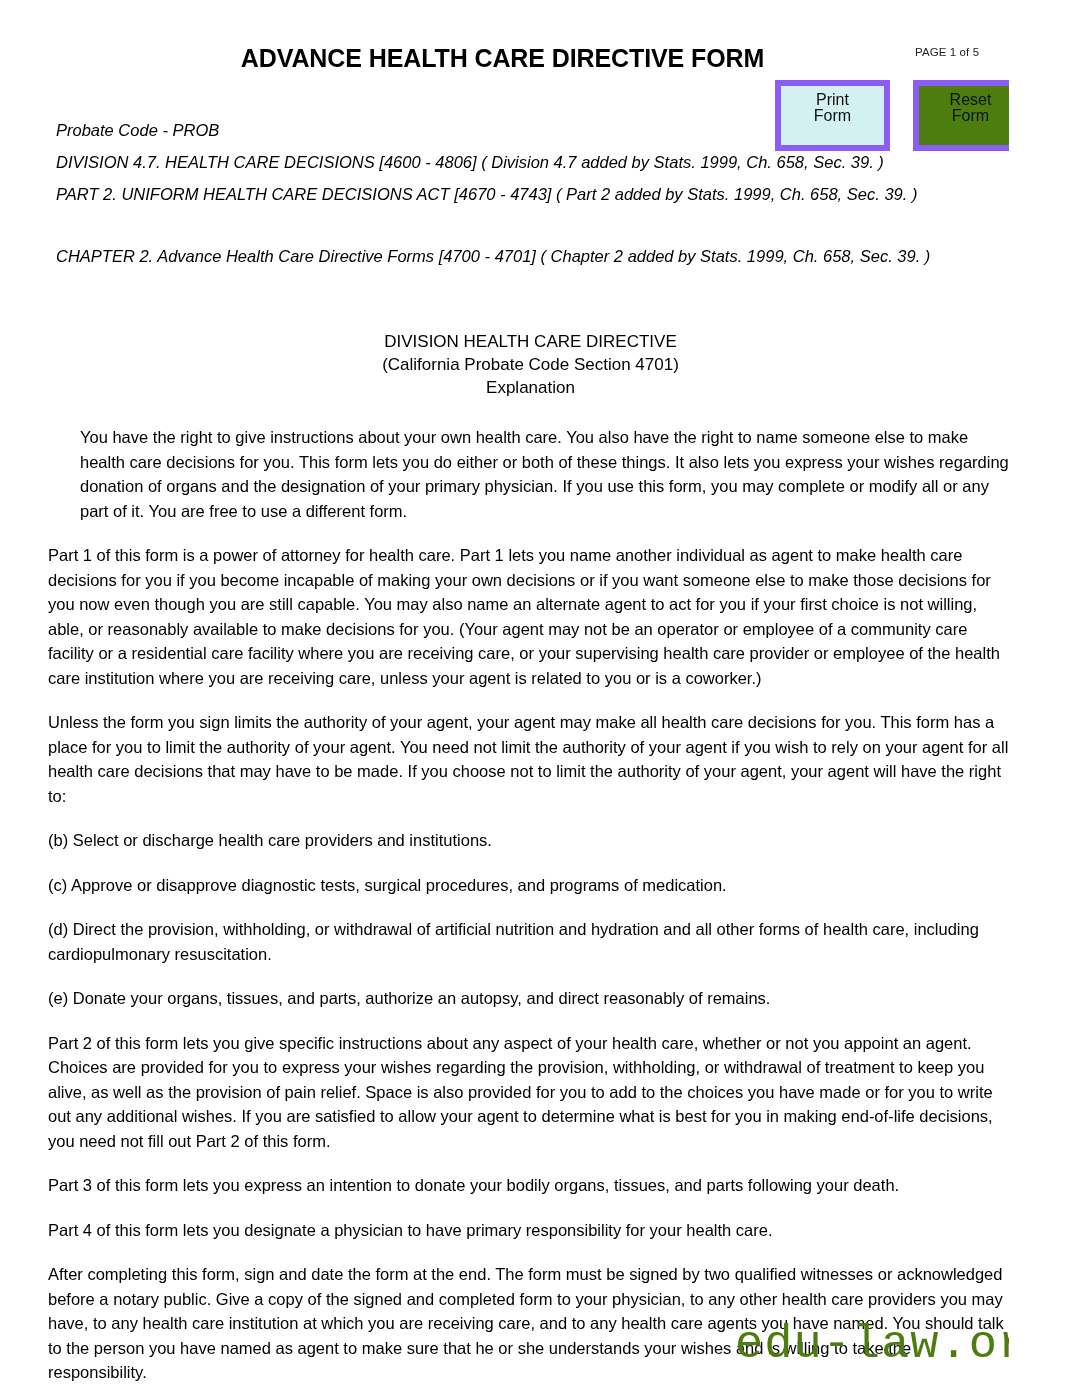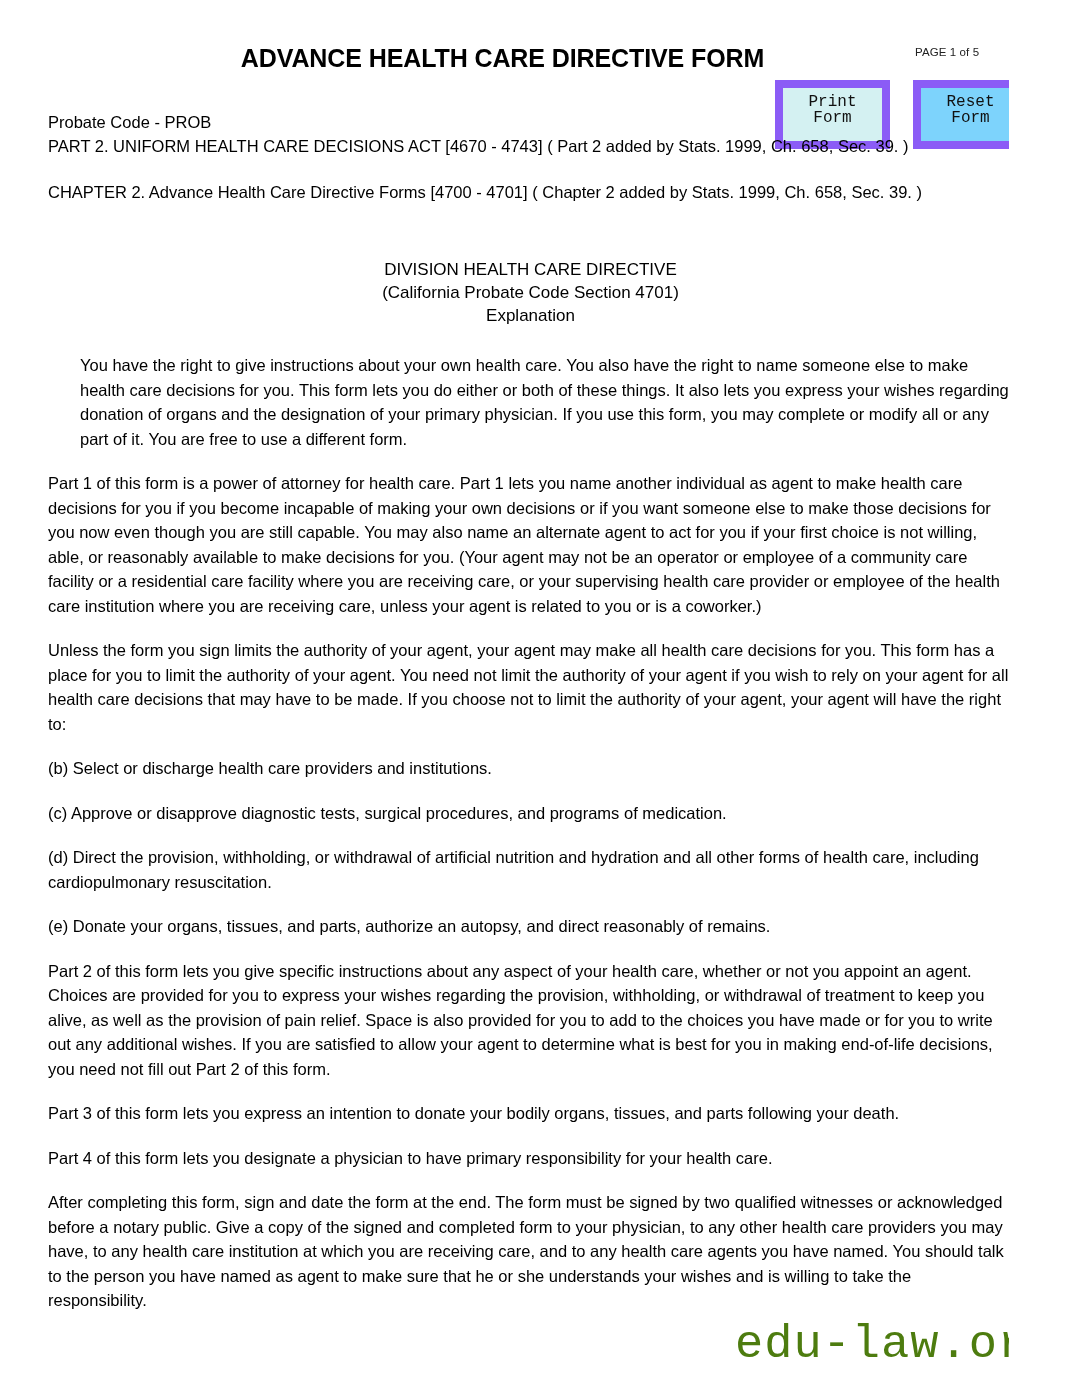--- a/index.html
+++ b/index.html
@@ -48,44 +48,44 @@
     position: absolute;
     top: 80px;
     left: 775px;
     display: flex;
     gap: 23px;
   }
   .form-button {
     display: inline-block;
     font-size: 16px;
     line-height: 1;
-    padding: 6px 18px 15px 18px;
-    border: 8px solid #8b5cf6;
+    padding: 6px 18px 21px 18px;
+    border: 6px solid #8b5cf6;
     color: #111;
     text-align: center;
-    font-family: Liberation Mono, monospace;
+    font-family: Liberation Sans, sans-serif;
     box-sizing: border-box;
     cursor: pointer;
   }
   #print-form-button { background: #d4f1f2; min-width: 115px; }
-  #reset-form-button { background: #7dd3fc; min-width: 115px; }
+  #reset-form-button { background: #4d7c0f; min-width: 115px; }
 
   
   #content {
     position: absolute;
     top: 110px;
     left: 48px;
     width: 965px;
   }
   .code-block {
     font-size: 16.5px;
     line-height: 24px;
     margin: 0 0 0 0;
   }
-  .code-block p { margin: 0; }
+  .code-block p { margin: 8px; font-style: italic; }
   .gap-sm { height: 22px; }
 
   #directive-heading {
     text-align: center;
     font-size: 17px;
     line-height: 23px;
     margin-top: 32px;
   }
   #directive-heading div { white-space: nowrap; }
 
@@ -121,20 +121,21 @@
     <div id="button-bar">
       <div class="form-button" id="print-form-button">Print Form</div>
       <div class="form-button" id="reset-form-button">Reset Form</div>
     </div>
   </div>
 
   <div id="content">
 
     <div class="code-block">
       <p>Probate Code - PROB</p>
+      <p>DIVISION 4.7. HEALTH CARE DECISIONS [4600 - 4806]  ( Division 4.7 added by Stats. 1999, Ch. 658, Sec. 39. )</p>
       <p>PART 2. UNIFORM HEALTH CARE DECISIONS ACT [4670 - 4743]  ( Part 2 added by Stats. 1999, Ch. 658, Sec. 39. )</p>
       <div class="gap-sm"></div>
       <p>CHAPTER 2. Advance Health Care Directive Forms [4700 - 4701]  ( Chapter 2 added by Stats. 1999, Ch. 658, Sec. 39. )</p>
       <div class="gap-sm"></div>
     </div>
 
     <div id="directive-heading">
       <div>DIVISION HEALTH CARE DIRECTIVE</div>
       <div>(California Probate Code Section 4701)</div>
       <div>Explanation</div>

